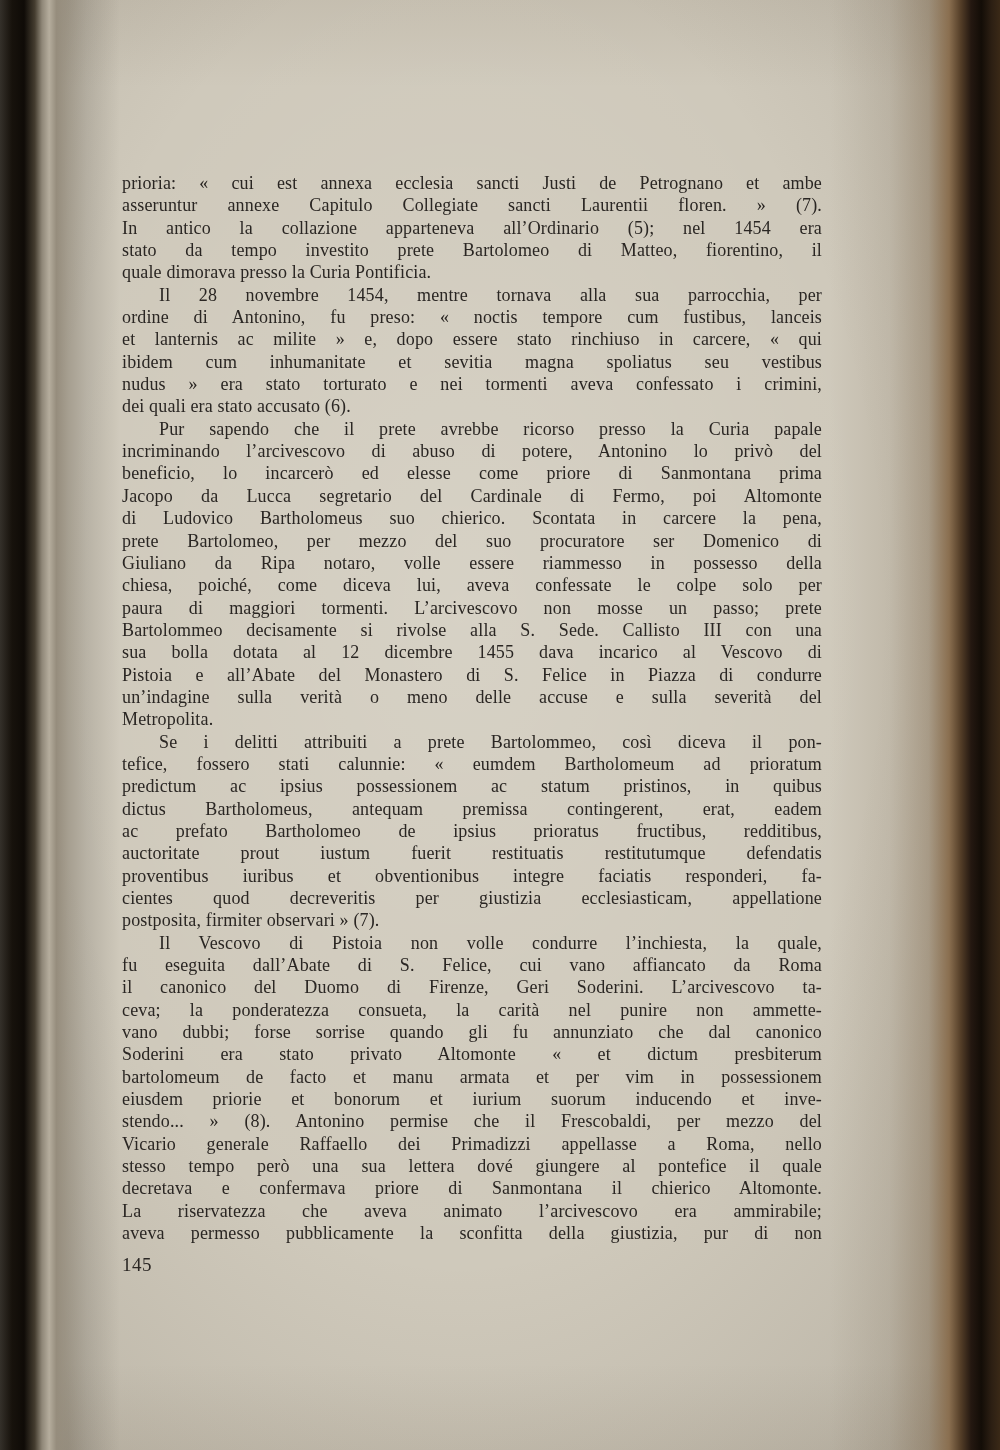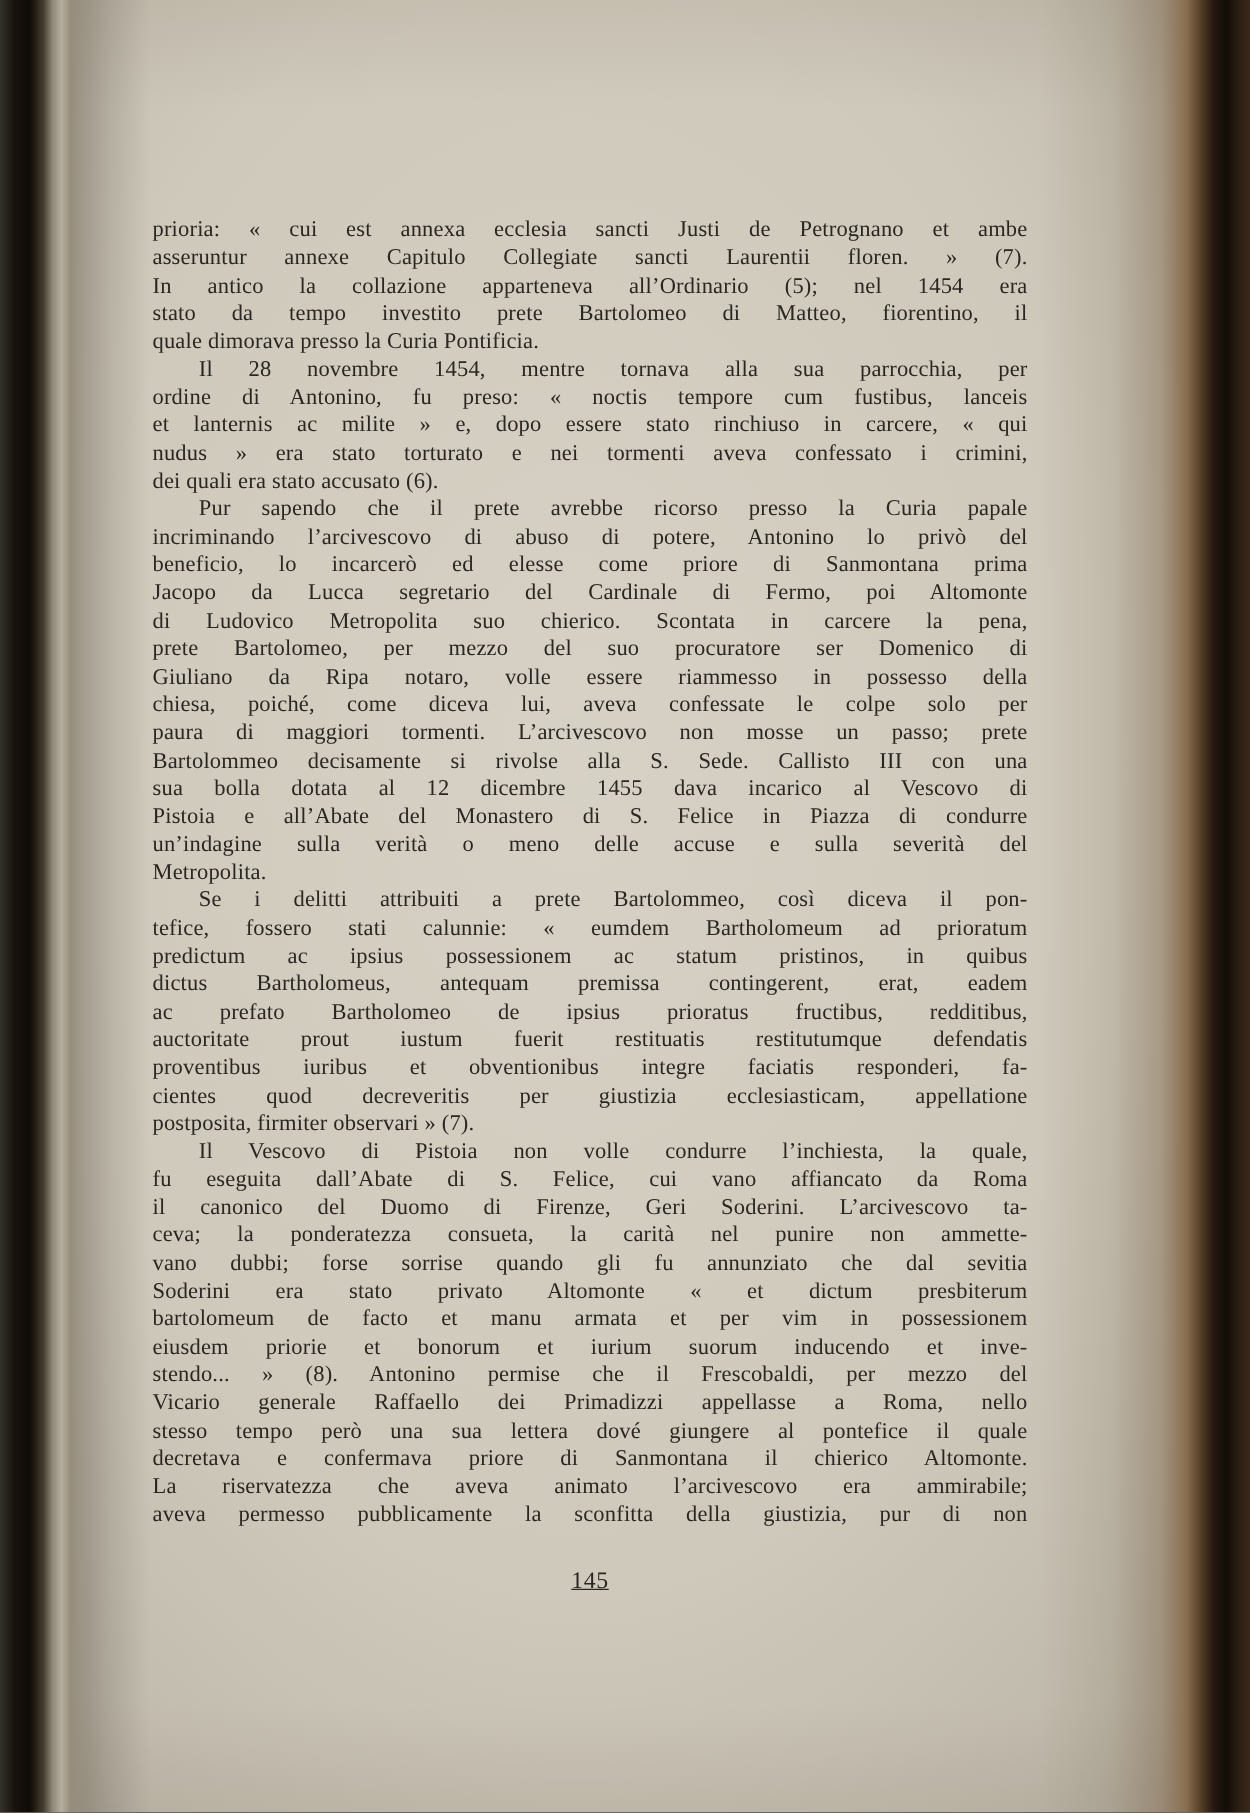--- a/index.html
+++ b/index.html
@@ -75,25 +75,24 @@
     text-align-last: justify;
     white-space: normal;
   }
   .line.indent { text-indent: 37px; }
   .line.last { text-align-last: left; }
   .page-number {
     position: absolute;
     left: 122px;
     top: 1254px;
     width: 700px;
-    text-align: center;
+    text-align: left;
     color: var(--ink, #2a2623);
     font-size: 19px;
     letter-spacing: 0.5px;
-    text-decoration: underline;
   }
 </style>
 </head>
 <body>
 
 <div class="scan">
   <div class="vignette"></div>
   <div class="binding"></div>
   <div class="right-edge"></div>
   <main class="text-block">
@@ -101,29 +100,30 @@
         <div class="line">prioria: « cui est annexa ecclesia sancti Justi de Petrognano et ambe</div>
         <div class="line">asseruntur annexe Capitulo Collegiate sancti Laurentii floren. » (7).</div>
         <div class="line">In antico la collazione apparteneva all’Ordinario (5); nel 1454 era</div>
         <div class="line">stato da tempo investito prete Bartolomeo di Matteo, fiorentino, il</div>
         <div class="line last">quale dimorava presso la Curia Pontificia.</div>
       </div>
       <div class="paragraph">
         <div class="line indent">Il 28 novembre 1454, mentre tornava alla sua parrocchia, per</div>
         <div class="line">ordine di Antonino, fu preso: « noctis tempore cum fustibus, lanceis</div>
         <div class="line">et lanternis ac milite » e, dopo essere stato rinchiuso in carcere, « qui</div>
+        <div class="line">ibidem cum inhumanitate et sevitia magna spoliatus seu vestibus</div>
         <div class="line">nudus » era stato torturato e nei tormenti aveva confessato i crimini,</div>
         <div class="line last">dei quali era stato accusato (6).</div>
       </div>
       <div class="paragraph">
         <div class="line indent">Pur sapendo che il prete avrebbe ricorso presso la Curia papale</div>
         <div class="line">incriminando l’arcivescovo di abuso di potere, Antonino lo privò del</div>
         <div class="line">beneficio, lo incarcerò ed elesse come priore di Sanmontana prima</div>
         <div class="line">Jacopo da Lucca segretario del Cardinale di Fermo, poi Altomonte</div>
-        <div class="line">di Ludovico Metropolita suo chierico. Scontata in carcere la pena,</div>
+        <div class="line">di Ludovico Bartholomeus suo chierico. Scontata in carcere la pena,</div>
         <div class="line">prete Bartolomeo, per mezzo del suo procuratore ser Domenico di</div>
         <div class="line">Giuliano da Ripa notaro, volle essere riammesso in possesso della</div>
         <div class="line">chiesa, poiché, come diceva lui, aveva confessate le colpe solo per</div>
         <div class="line">paura di maggiori tormenti. L’arcivescovo non mosse un passo; prete</div>
         <div class="line">Bartolommeo decisamente si rivolse alla S. Sede. Callisto III con una</div>
         <div class="line">sua bolla dotata al 12 dicembre 1455 dava incarico al Vescovo di</div>
         <div class="line">Pistoia e all’Abate del Monastero di S. Felice in Piazza di condurre</div>
         <div class="line">un’indagine sulla verità o meno delle accuse e sulla severità del</div>
         <div class="line last">Metropolita.</div>
       </div>
@@ -136,21 +136,21 @@
         <div class="line">auctoritate prout iustum fuerit restituatis restitutumque defendatis</div>
         <div class="line">proventibus iuribus et obventionibus integre faciatis responderi, fa-</div>
         <div class="line">cientes quod decreveritis per giustizia ecclesiasticam, appellatione</div>
         <div class="line last">postposita, firmiter observari » (7).</div>
       </div>
       <div class="paragraph">
         <div class="line indent">Il Vescovo di Pistoia non volle condurre l’inchiesta, la quale,</div>
         <div class="line">fu eseguita dall’Abate di S. Felice, cui vano affiancato da Roma</div>
         <div class="line">il canonico del Duomo di Firenze, Geri Soderini. L’arcivescovo ta-</div>
         <div class="line">ceva; la ponderatezza consueta, la carità nel punire non ammette-</div>
-        <div class="line">vano dubbi; forse sorrise quando gli fu annunziato che dal sevitia</div>
+        <div class="line">vano dubbi; forse sorrise quando gli fu annunziato che dal canonico</div>
         <div class="line">Soderini era stato privato Altomonte « et dictum presbiterum</div>
         <div class="line">bartolomeum de facto et manu armata et per vim in possessionem</div>
         <div class="line">eiusdem priorie et bonorum et iurium suorum inducendo et inve-</div>
         <div class="line">stendo... » (8). Antonino permise che il Frescobaldi, per mezzo del</div>
         <div class="line">Vicario generale Raffaello dei Primadizzi appellasse a Roma, nello</div>
         <div class="line">stesso tempo però una sua lettera dové giungere al pontefice il quale</div>
         <div class="line">decretava e confermava priore di Sanmontana il chierico Altomonte.</div>
         <div class="line">La riservatezza che aveva animato l’arcivescovo era ammirabile;</div>
         <div class="line">aveva permesso pubblicamente la sconfitta della giustizia, pur di non</div>
       </div>

